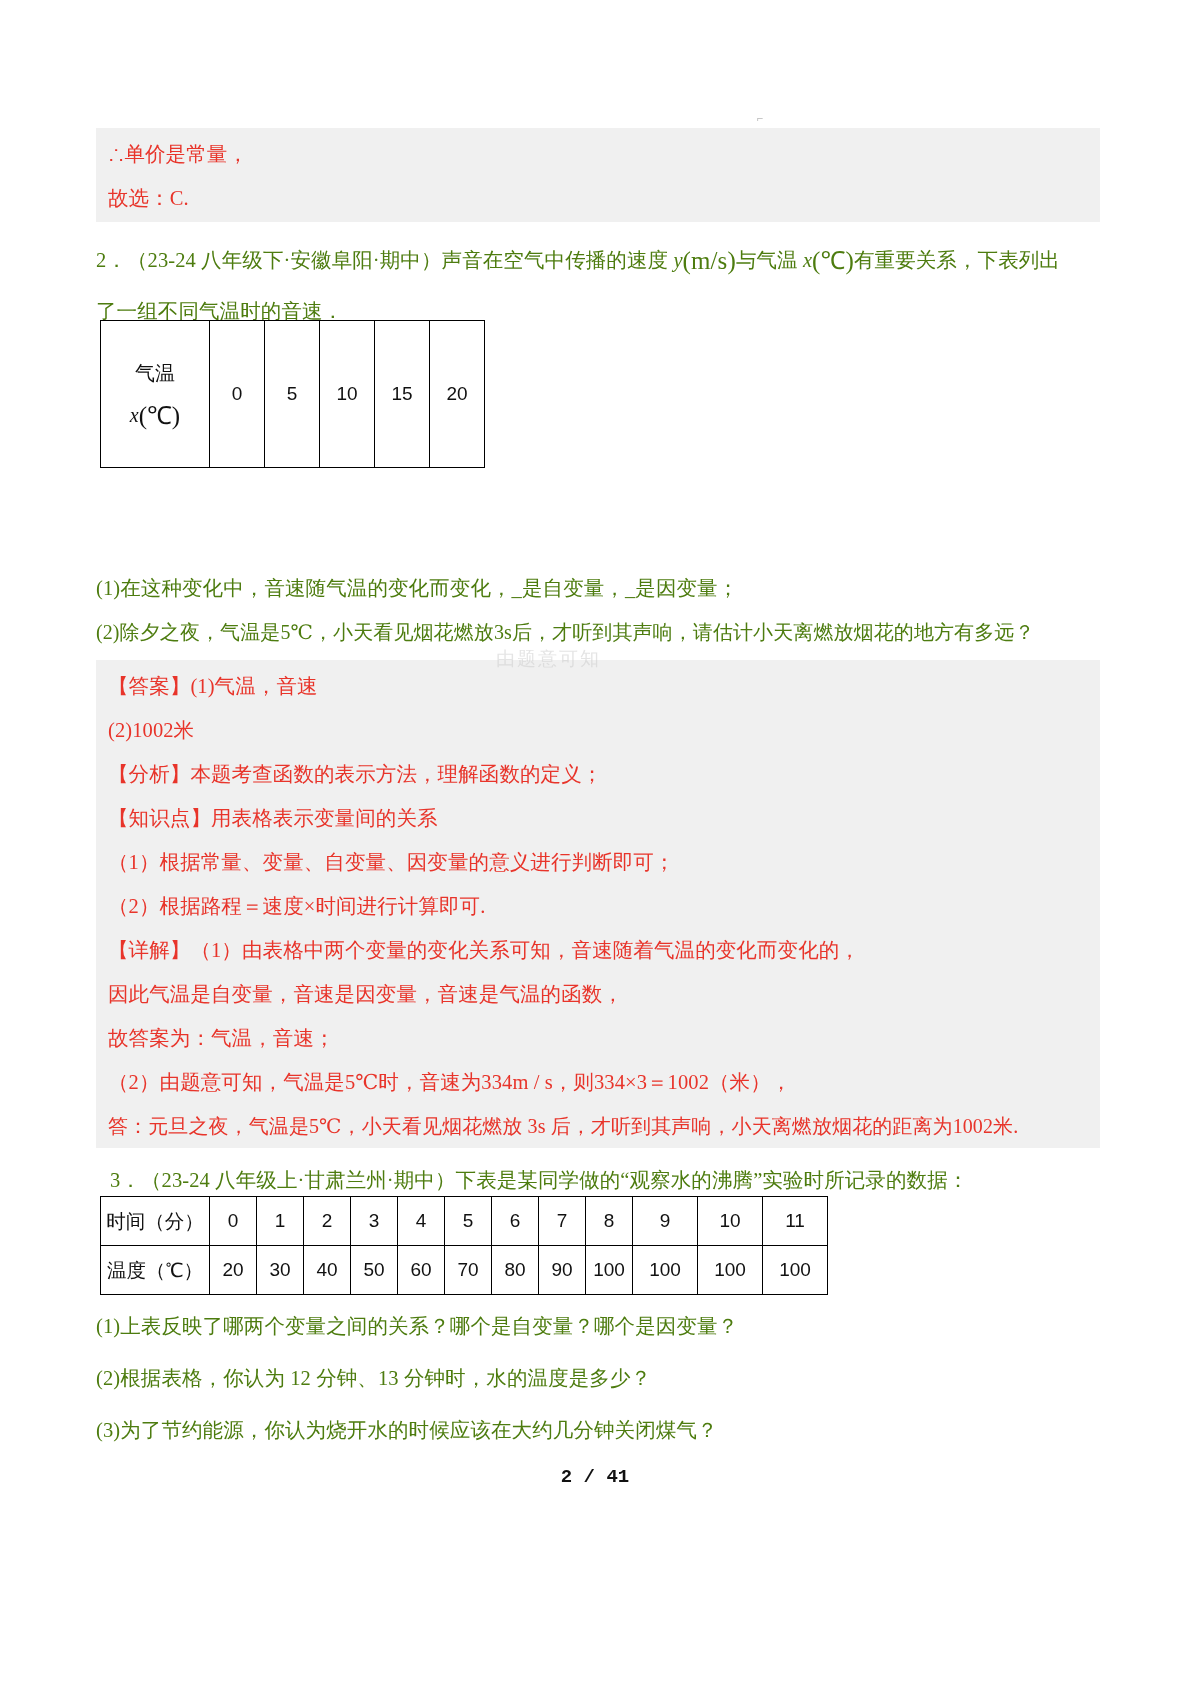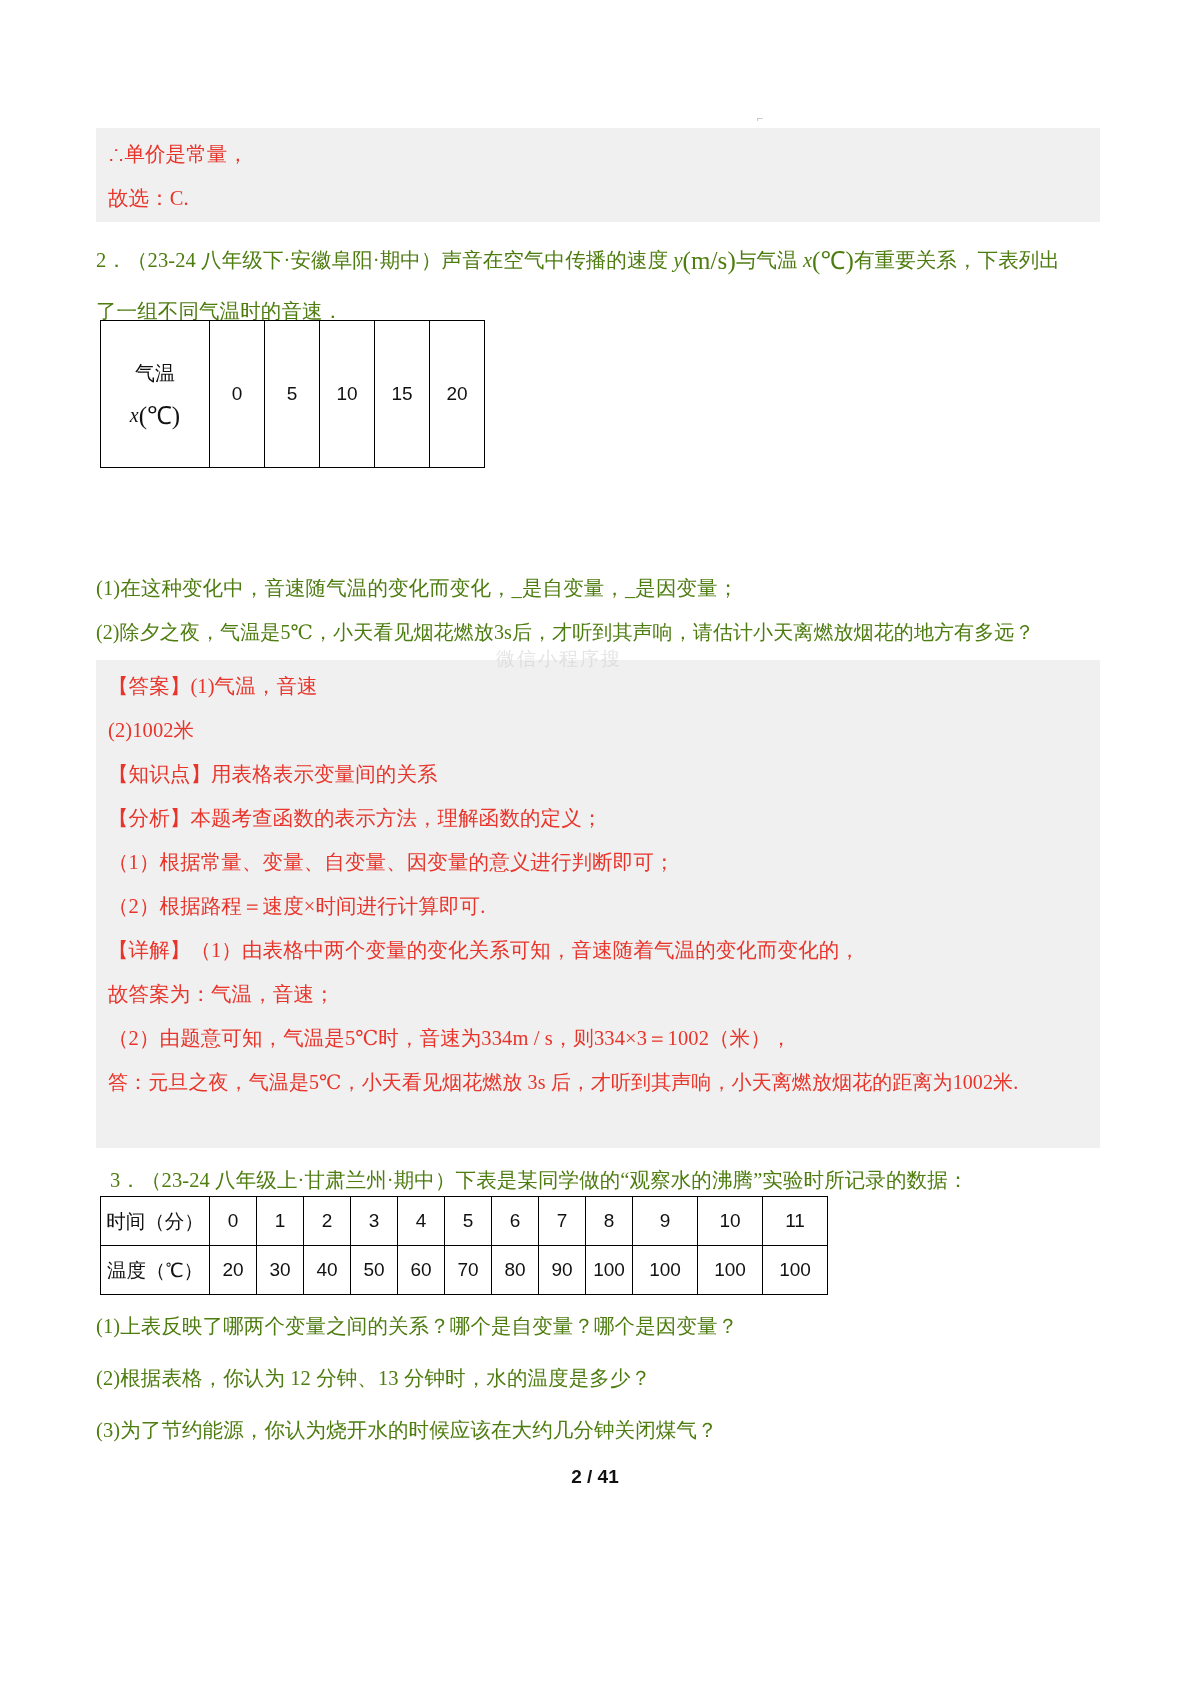--- a/index.html
+++ b/index.html
@@ -117,21 +117,21 @@
     width: 62px;
   }
 
   
   .footer {
     position: absolute;
     top: 1466px;
     left: 0;
     width: 1190px;
     text-align: center;
-    font-family: Liberation Sans, sans-serif;
+    font-family: Liberation Mono, monospace;
     font-weight: bold;
     font-size: 19px;
     color: #111111;
   }
 
   
   .watermark {
     position: absolute;
     color: #cfcfcf;
     opacity: 0.55;
@@ -187,42 +187,45 @@
       </tbody>
         </table>
     </div>
 
     <div style="position:absolute; left:0px; top:566px; width:1004px;">
       <div class="line black">(1)在这种变化中，音速随气温的变化而变化，_是自变量，_是因变量；</div>
       <div class="line black" style="font-size:20px;">(2)除夕之夜，气温是5℃，小天看见烟花燃放3s后，才听到其声响，请估计小天离燃放烟花的地方有多远？</div>
     </div>
 
     <div class="answer-block" style="position:absolute; left:0px; top:660px; height:488px;">
-      <div class="watermark" style="left:400px; top:-14px;">微信小程序搜</div>
+      <div class="watermark" style="left:400px; top:-14px;">由题意可知</div>
 
       <div class="line">
         <span>【答案】</span><span>(1)气温，音速</span>
       </div>
       <div class="line">
         <span>(2)1002米</span>
       </div>
       <div class="line">
+        <span>【分析】</span><span>本题考查函数的表示方法，理解函数的定义；</span>
+      </div>
+      <div class="line">
         <span>【知识点】</span><span>用表格表示变量间的关系</span>
       </div>
       <div class="line">
-        <span>【分析】</span><span>本题考查函数的表示方法，理解函数的定义；</span>
-      </div>
-      <div class="line">
         <span>（1）根据常量、变量、自变量、因变量的意义进行判断即可；</span>
       </div>
       <div class="line">
         <span>（2）根据路程＝速度×时间进行计算即可.</span>
       </div>
       <div class="line">
         <span>【详解】</span><span>（1）由表格中两个变量的变化关系可知，音速随着气温的变化而变化的，</span>
+      </div>
+      <div class="line">
+        <span>因此气温是自变量，音速是因变量，音速是气温的函数，</span>
       </div>
       <div class="line">
         <span>故答案为：气温，音速；</span>
       </div>
       <div class="line">
         <span>（2）由题意可知，气温是5℃时，音速为334m / s，则334×3＝1002（米），</span>
       </div>
       <div class="line" style="font-size:20px;">
         <span>答：元旦之夜，气温是5℃，小天看见烟花燃放 3s 后，才听到其声响，小天离燃放烟花的距离为1002米.</span>
       </div>

